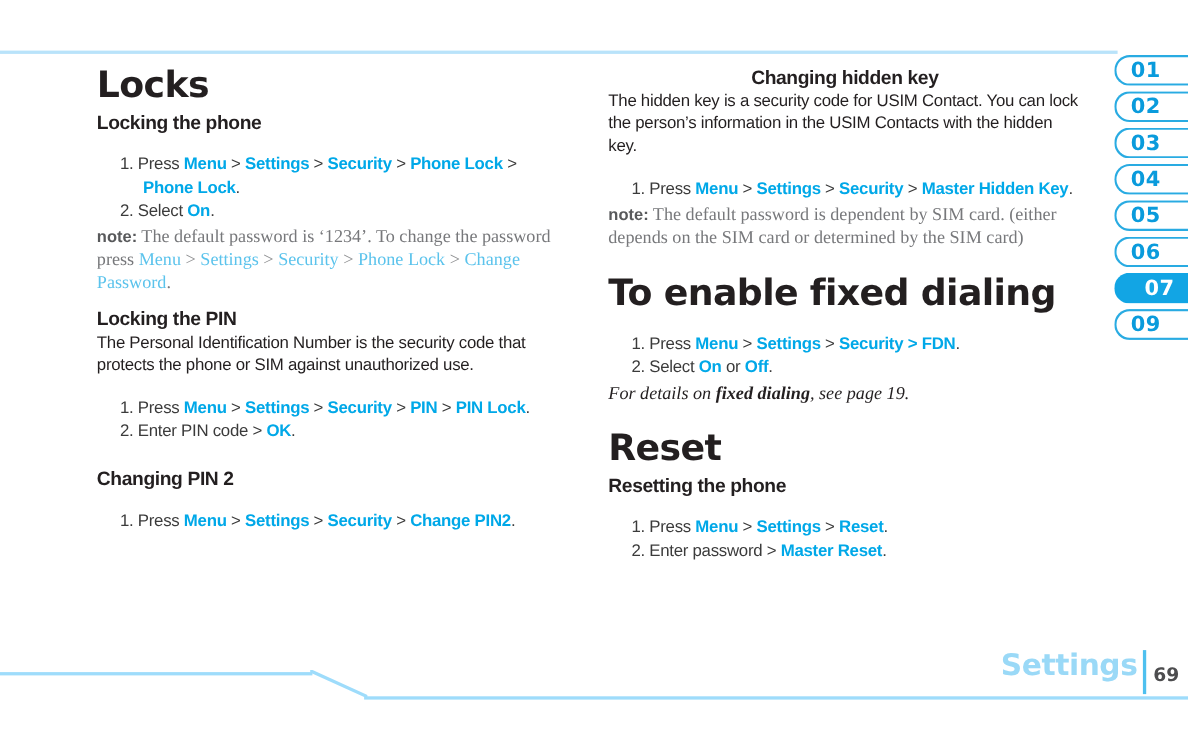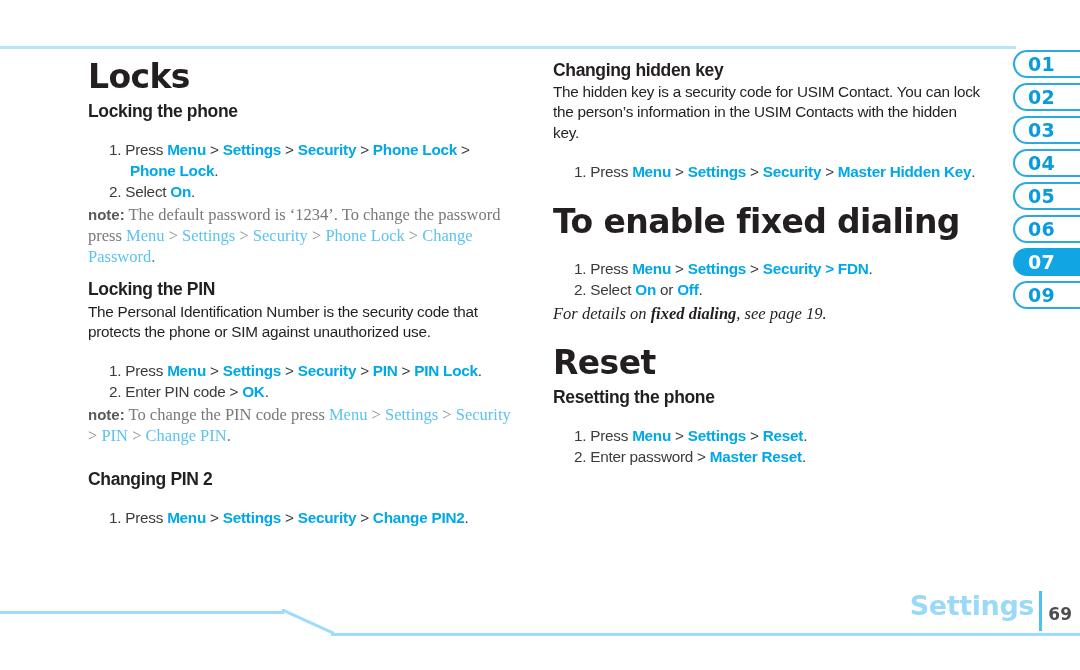--- a/index.html
+++ b/index.html
@@ -155,20 +155,21 @@
     font-weight: bold;
     color: #0a9bdc;
     line-height: 24px;
     padding-left: 13px;
     letter-spacing: 0.4px;
   }
   .tab.active {
     background: #12a5e4;
     border-color: #12a5e4;
     color: #ffffff;
+    text-align: center;
   }
 
   
   .footer-rule-a {
     position: absolute;
     left: 0;
     top: 611px;
     width: 284px;
     height: 3px;
     background: #9edcfb;
@@ -293,67 +294,58 @@
         <span class="sep">&gt;</span>
         <span class="k">PIN Lock</span><span class="num">.</span>
       </li>
       <li>
         <span class="num">2.</span>
         <span class="num">Enter PIN code</span>
         <span class="sep">&gt;</span>
         <span class="k">OK</span><span class="num">.</span>
       </li>
     </ol>
+
+    <h2 class="section" style="margin-top:22px;">Changing PIN 2</h2>
+    <ol class="steps">
+      <li>
+        <span class="num">1.</span>
+        <span class="num">Press</span>
+        <span class="k">Menu</span>
+        <span class="sep">&gt;</span>
+        <span class="k">Settings</span>
+        <span class="sep">&gt;</span>
+        <span class="k">Security</span>
+        <span class="sep">&gt;</span>
+        <span class="k">Change PIN2</span><span class="num">.</span>
+      </li>
+    </ol>
+  </div>
+
+  <div class="col col-right">
+
+    <h2 class="section" style="margin-top:14px;text-align:center;">Changing hidden key</h2>
+    <p class="body">The hidden key is a security code for USIM Contact. You can lock the person’s information in the USIM Contacts with the hidden key.</p>
+    <ol class="steps">
+      <li>
+        <span class="num">1.</span>
+        <span class="num">Press</span>
+        <span class="k">Menu</span>
+        <span class="sep">&gt;</span>
+        <span class="k">Settings</span>
+        <span class="sep">&gt;</span>
+        <span class="k">Security</span>
+        <span class="sep">&gt;</span>
+        <span class="k">Master Hidden Key</span><span class="num">.</span>
+      </li>
+    </ol>
     <p class="note">
       <span class="lead">note:</span>
-      <span>To change the PIN code press</span>
-      <span class="k">Menu</span>
-      <span class="sep">&gt;</span>
-      <span class="k">Settings</span>
-      <span class="sep">&gt;</span>
-      <span class="k">Security</span>
-      <span class="sep">&gt;</span>
-      <span class="k">PIN</span>
-      <span class="sep">&gt;</span>
-      <span class="k">Change PIN</span><span>.</span>
+      <span>The default password is dependent by SIM card. (either depends on the SIM card or determined by the SIM card)</span>
     </p>
-
-    <h2 class="section" style="margin-top:22px;">Changing PIN 2</h2>
-    <ol class="steps">
-      <li>
-        <span class="num">1.</span>
-        <span class="num">Press</span>
-        <span class="k">Menu</span>
-        <span class="sep">&gt;</span>
-        <span class="k">Settings</span>
-        <span class="sep">&gt;</span>
-        <span class="k">Security</span>
-        <span class="sep">&gt;</span>
-        <span class="k">Change PIN2</span><span class="num">.</span>
-      </li>
-    </ol>
-  </div>
-
-  <div class="col col-right">
-
-    <h2 class="section" style="margin-top:14px;">Changing hidden key</h2>
-    <p class="body">The hidden key is a security code for USIM Contact. You can lock the person’s information in the USIM Contacts with the hidden key.</p>
-    <ol class="steps">
-      <li>
-        <span class="num">1.</span>
-        <span class="num">Press</span>
-        <span class="k">Menu</span>
-        <span class="sep">&gt;</span>
-        <span class="k">Settings</span>
-        <span class="sep">&gt;</span>
-        <span class="k">Security</span>
-        <span class="sep">&gt;</span>
-        <span class="k">Master Hidden Key</span><span class="num">.</span>
-      </li>
-    </ol>
 
     <h1 class="chapter" style="margin-top:22px;">To enable fixed dialing</h1>
     <ol class="steps">
       <li>
         <span class="num">1.</span>
         <span class="num">Press</span>
         <span class="k">Menu</span>
         <span class="sep">&gt;</span>
         <span class="k">Settings</span>
         <span class="sep">&gt;</span>

